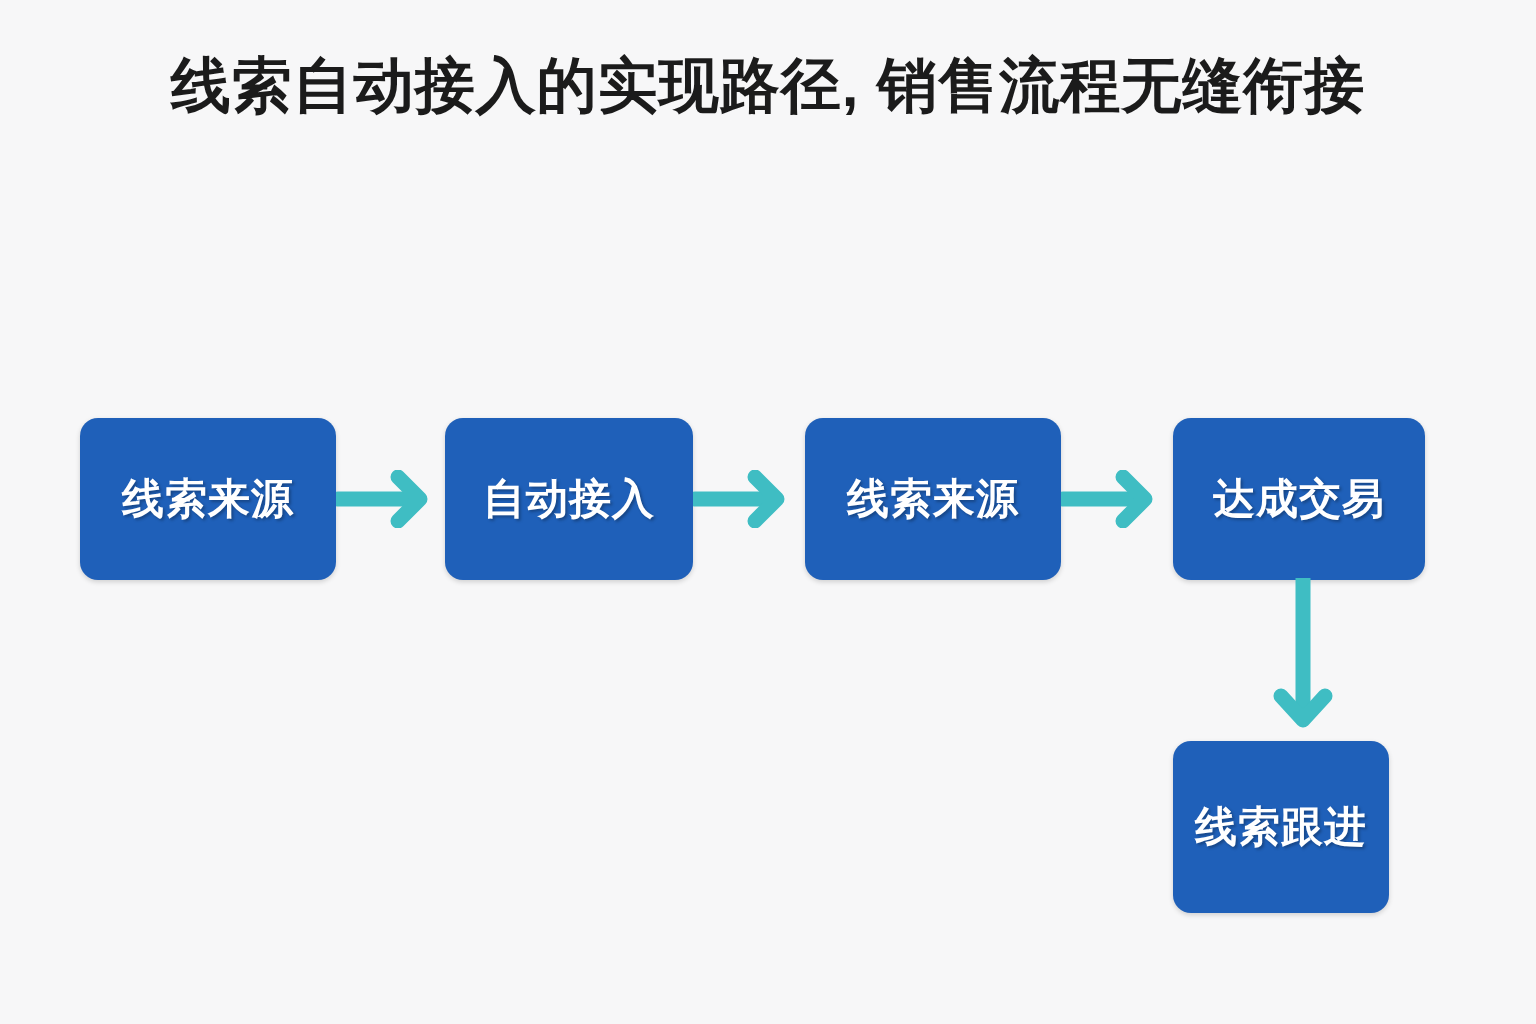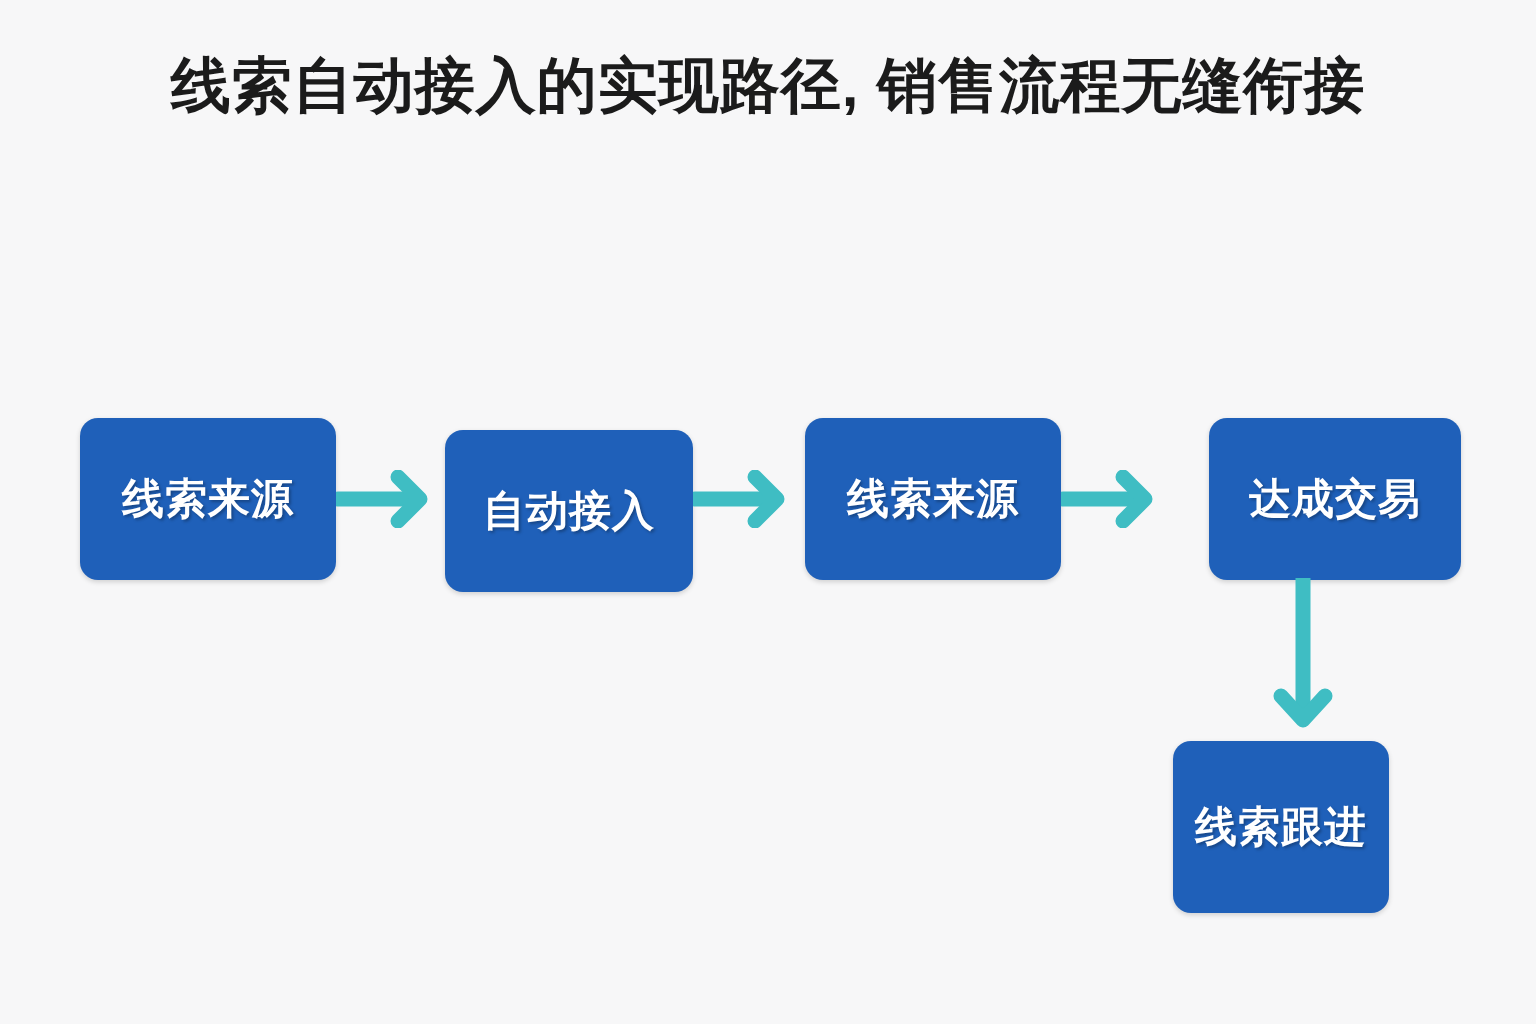--- a/index.html
+++ b/index.html
@@ -49,23 +49,23 @@
     color: #ffffff;
     font-size: 42px;
     font-weight: 700;
     letter-spacing: 1px;
     line-height: 1.1;
     text-shadow: 2px 2px 3px rgba(0,0,0,0.28);
     white-space: nowrap;
     user-select: none;
   }
   #box-0 { left: 80px;   top: 418px; width: 256px; height: 162px; }
-  #box-1 { left: 445px;  top: 418px; width: 248px; height: 162px; margin-top: 12px; }
+  #box-1 { left: 445px;  top: 418px; width: 248px; height: 162px; }
   #box-2 { left: 805px;  top: 418px; width: 256px; height: 162px; }
-  #box-3 { left: 1209px; top: 418px; width: 252px; height: 162px; }
+  #box-3 { left: 1173px; top: 418px; width: 252px; height: 162px; }
   #box-4 { left: 1173px; top: 741px; width: 216px; height: 172px; }
 
   
   .arrow-h {
     position: absolute;
     top: 470px;
     width: 112px;
     height: 58px;
   }
   #arrow-h-0 { left: 336px; }

